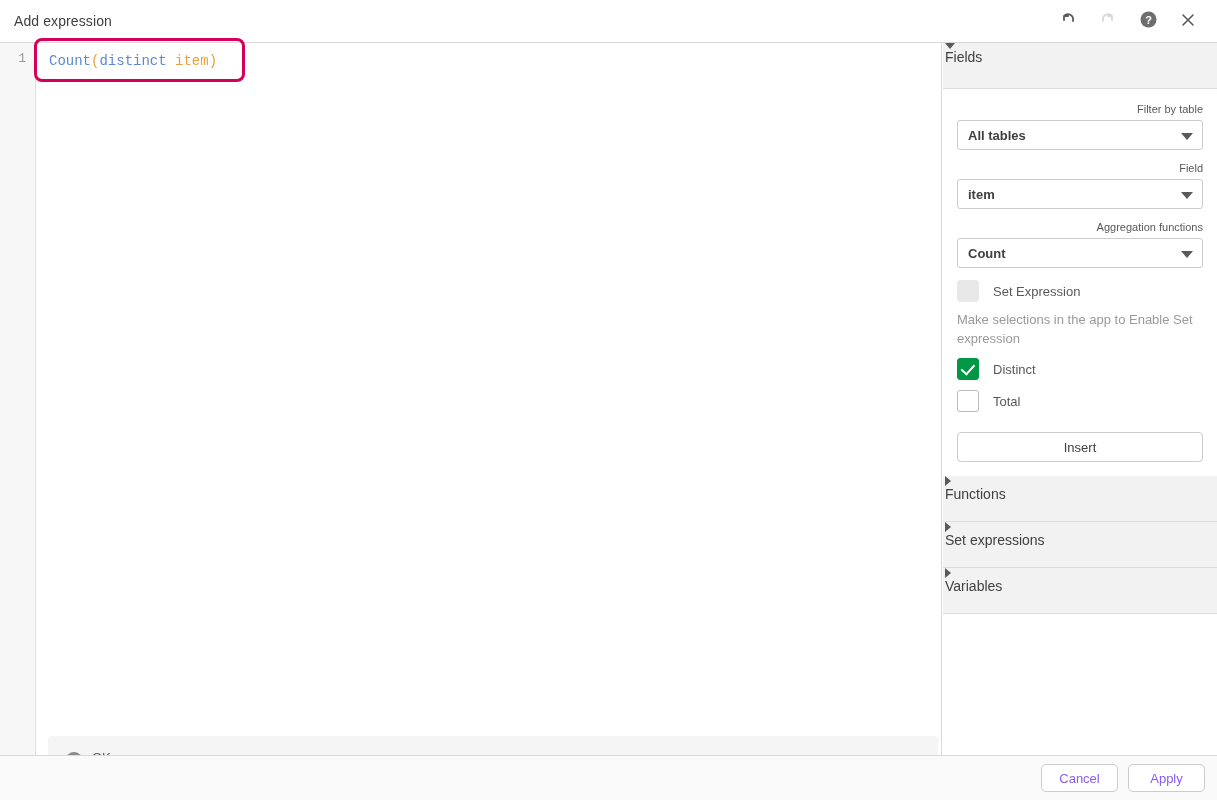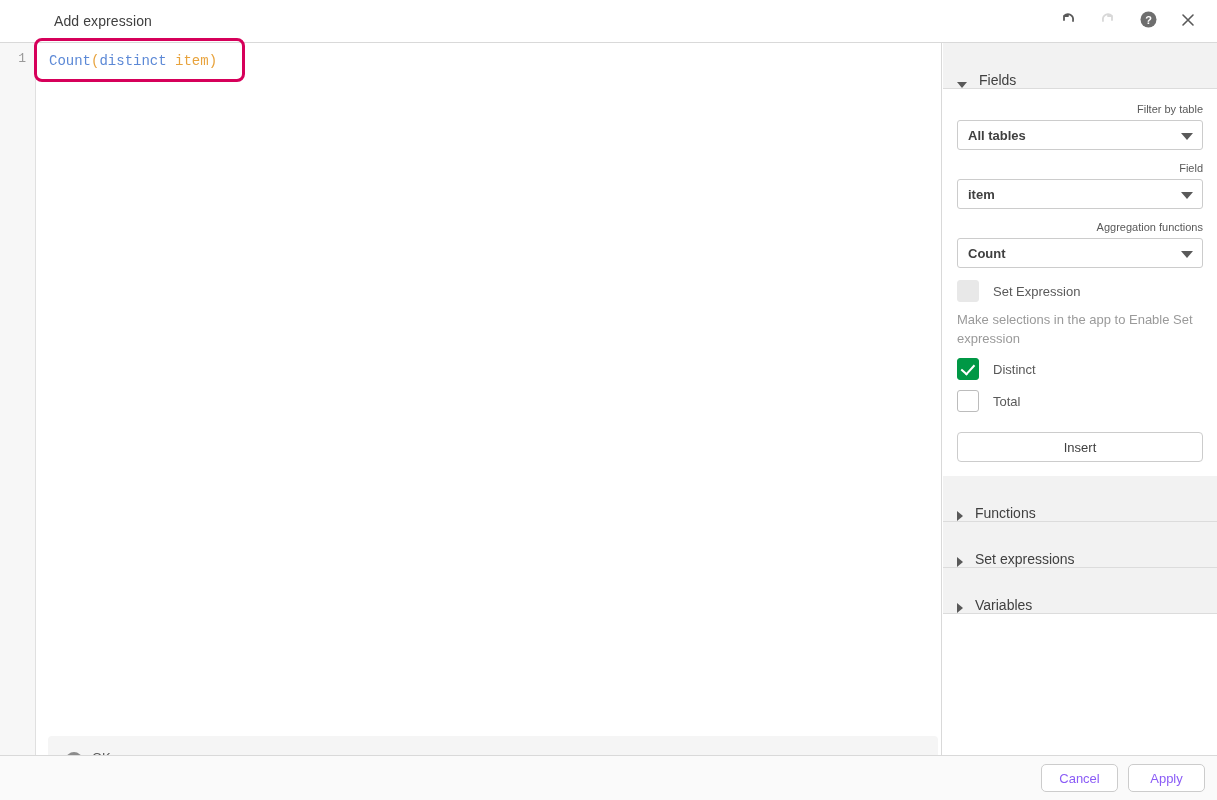--- a/index.html
+++ b/index.html
@@ -22,21 +22,20 @@
 
   
   .header {
     position: absolute;
     left: 0; top: 0;
     width: 1217px; height: 43px;
     background: #ffffff;
     border-bottom: 1px solid #d9d9d9;
     display: flex;
     align-items: center;
-    padding-left: 40px;
   }
   .header-title {
     margin-left: 14px;
     font-size: 14px;
     color: #404040;
     letter-spacing: .1px;
   }
   .header-actions {
     margin-left: auto;
     display: flex;
@@ -151,27 +150,28 @@
   
   .panel {
     position: absolute;
     left: 943px; top: 43px;
     width: 274px; height: 712px;
     background: #ffffff;
   }
   .section-head {
     height: 46px;
     display: flex;
-    align-items: flex-end;
-    padding-left: 14px;
+    align-items: flex-start;
+    padding-left: 2px;
     background: #f2f2f2;
     border-bottom: 1px solid #dcdcdc;
     cursor: pointer;
     font-size: 14px;
     color: #404040;
+    flex-direction: column;
   }
   .section-head.collapsed { background: #f2f2f2; }
   .tri {
     width: 0; height: 0;
     margin-right: 12px;
     flex: none;
   }
   .tri-down {
     border-left: 5px solid transparent;
     border-right: 5px solid transparent;

